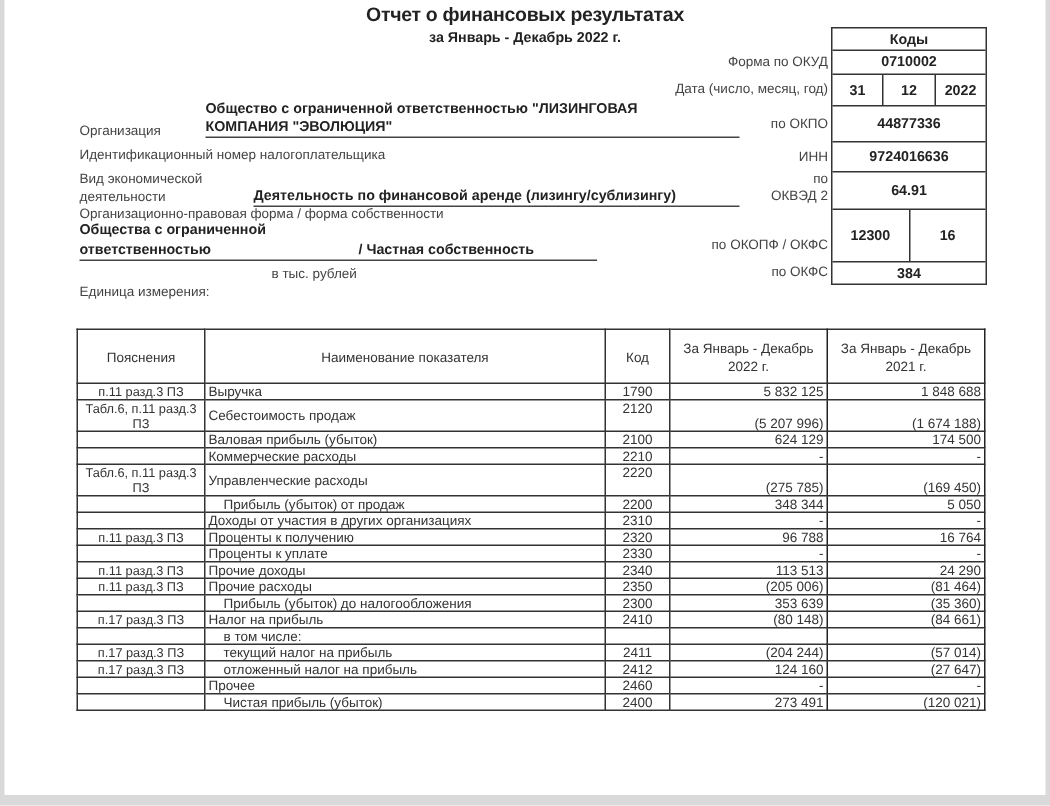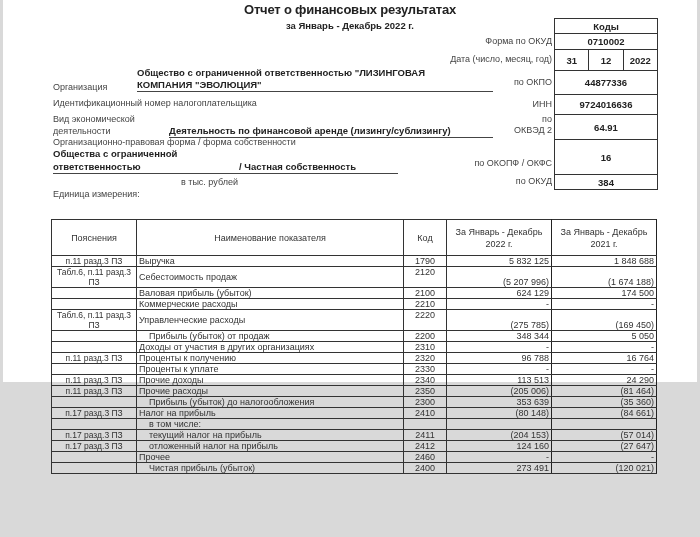--- a/index.html
+++ b/index.html
@@ -1,18 +1,18 @@
 <!DOCTYPE html>
 <html><head>
 <meta charset="utf-8">
 <style>
   html, body { margin:0; padding:0; }
   body { width:700px; height:537px; background:#d9d9d9; position:relative; overflow:hidden;
          font-family:"Liberation Sans", sans-serif; color:#333; }
-  .page { position:absolute; left:3px; top:0; width:694px; height:382px; background:#ffffff; }
+  .page { position:absolute; left:3px; top:0; width:694px; height:530px; background:#ffffff; }
   .abs { position:absolute; white-space:nowrap; }
   .title { left:0; width:694px; top:2px; text-align:center; font-size:13px; font-weight:bold; letter-spacing:-0.2px; color:#222; }
   .subtitle { left:0; width:694px; top:20px; text-align:center; font-size:9.5px; font-weight:bold; color:#222; }
   .lbl { font-size:9px; color:#444; }
   .bold { font-weight:bold; color:#222; font-size:9.5px; }
   .rlbl { font-size:9px; color:#444; text-align:right; }
   .uline { border-bottom:1.5px solid #444; }
   
   .codes { position:absolute; left:551px; top:18px; width:104px; border:1.5px solid #333; box-sizing:border-box; }
   .crow { display:flex; border-top:1.5px solid #333; font-size:9.5px; font-weight:bold; color:#222; box-sizing:border-box; }
@@ -41,21 +41,21 @@
   <div class="abs title">Отчет о финансовых результатах</div>
   <div class="abs subtitle">за Январь - Декабрь 2022 г.</div>
 
   <div class="abs rlbl" style="right:145px; top:36px;">Форма по ОКУД</div>
   <div class="abs rlbl" style="right:145px; top:54px;">Дата (число, месяц, год)</div>
   <div class="abs rlbl" style="right:145px; top:77px;">по ОКПО</div>
   <div class="abs rlbl" style="right:145px; top:99px;">ИНН</div>
   <div class="abs rlbl" style="right:145px; top:114px;">по</div>
   <div class="abs rlbl" style="right:145px; top:125px;">ОКВЭД 2</div>
   <div class="abs rlbl" style="right:145px; top:158px;">по ОКОПФ / ОКФС</div>
-  <div class="abs rlbl" style="right:145px; top:176px;">по ОКУД</div>
+  <div class="abs rlbl" style="right:145px; top:176px;">по ОКФС</div>
 
   <div class="codes">
     <div class="crow" style="height:14px;">
         <div>Коды</div>
       </div>
     <div class="crow" style="height:16px;">
         <div>0710002</div>
       </div>
     <div class="crow" style="height:21px;">
       <div>31</div>
@@ -65,20 +65,21 @@
     <div class="crow" style="height:24px;">
         <div>44877336</div>
       </div>
     <div class="crow" style="height:20px;">
         <div>9724016636</div>
       </div>
     <div class="crow" style="height:25px;">
         <div>64.91</div>
       </div>
     <div class="crow" style="height:35px;">
+      <div>12300</div>
       <div>16</div>
     </div>
     <div class="crow" style="height:15px;">
         <div>384</div>
       </div>
   </div>
 
   <div class="abs lbl" style="left:50px; top:82px;">Организация</div>
   <div class="abs bold" style="left:134px; top:67px;">Общество с ограниченной ответственностью "ЛИЗИНГОВАЯ</div>
   <div class="abs bold uline" style="left:134px; top:79px; width:356px; padding-bottom:1px;">КОМПАНИЯ "ЭВОЛЮЦИЯ"</div>
@@ -205,21 +206,21 @@
           <td class="c1"></td>
           <td class="c2 ind1">в том числе:</td>
           <td class="c3"></td>
           <td class="c4"></td>
           <td class="c5"></td>
         </tr>
         <tr>
           <td class="c1">п.17 разд.3 ПЗ</td>
           <td class="c2 ind1">текущий налог на прибыль</td>
           <td class="c3">2411</td>
-          <td class="c4">(204 153)</td>
+          <td class="c4">(204 244)</td>
           <td class="c5">(57 014)</td>
         </tr>
         <tr>
           <td class="c1">п.17 разд.3 ПЗ</td>
           <td class="c2 ind1">отложенный налог на прибыль</td>
           <td class="c3">2412</td>
           <td class="c4">124 160</td>
           <td class="c5">(27 647)</td>
         </tr>
         <tr>

